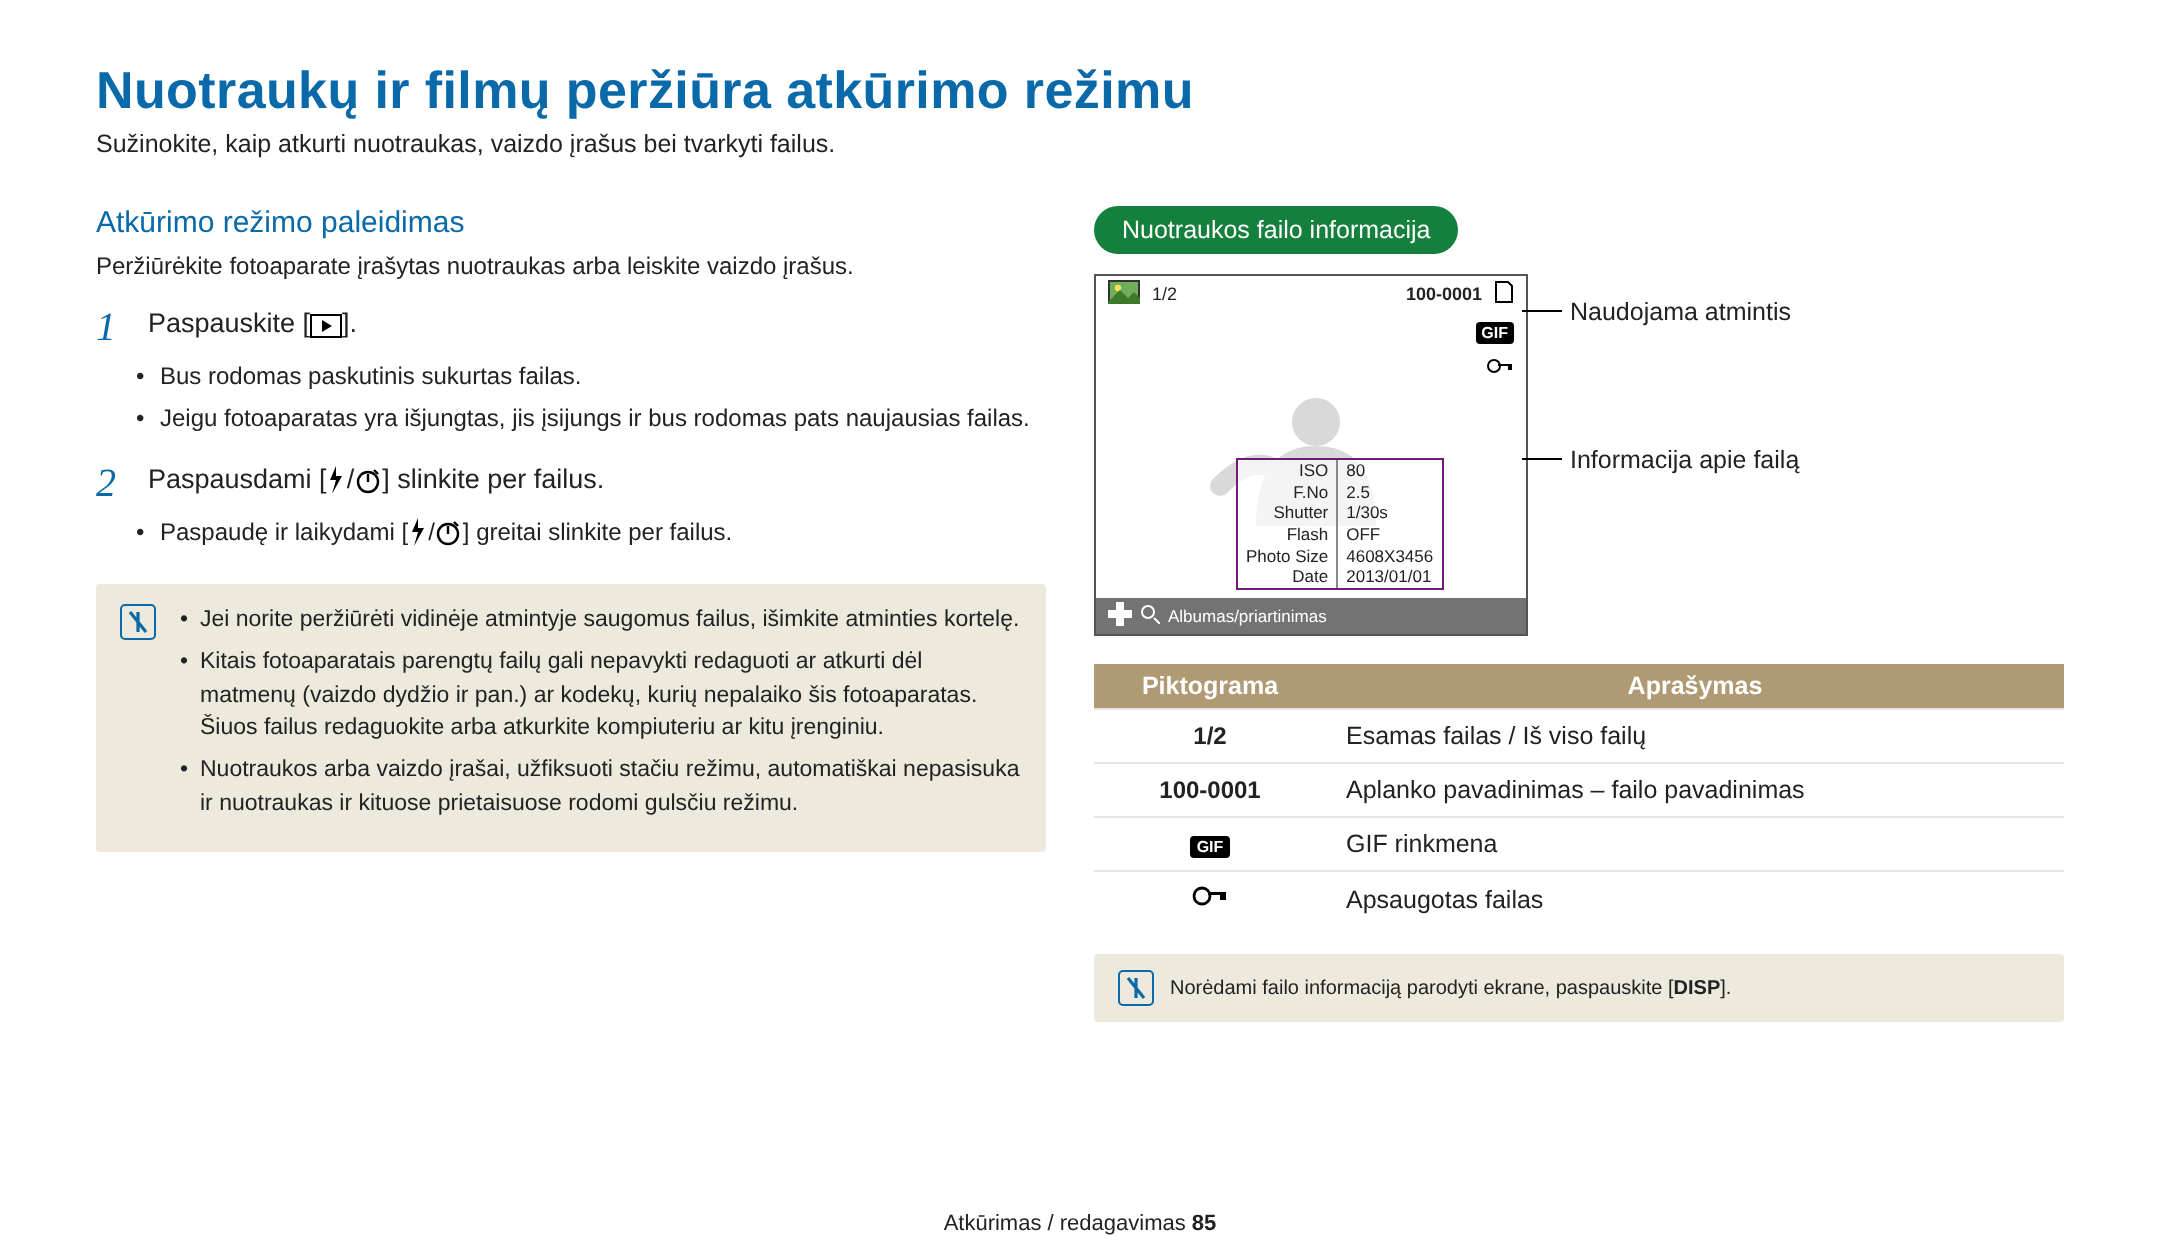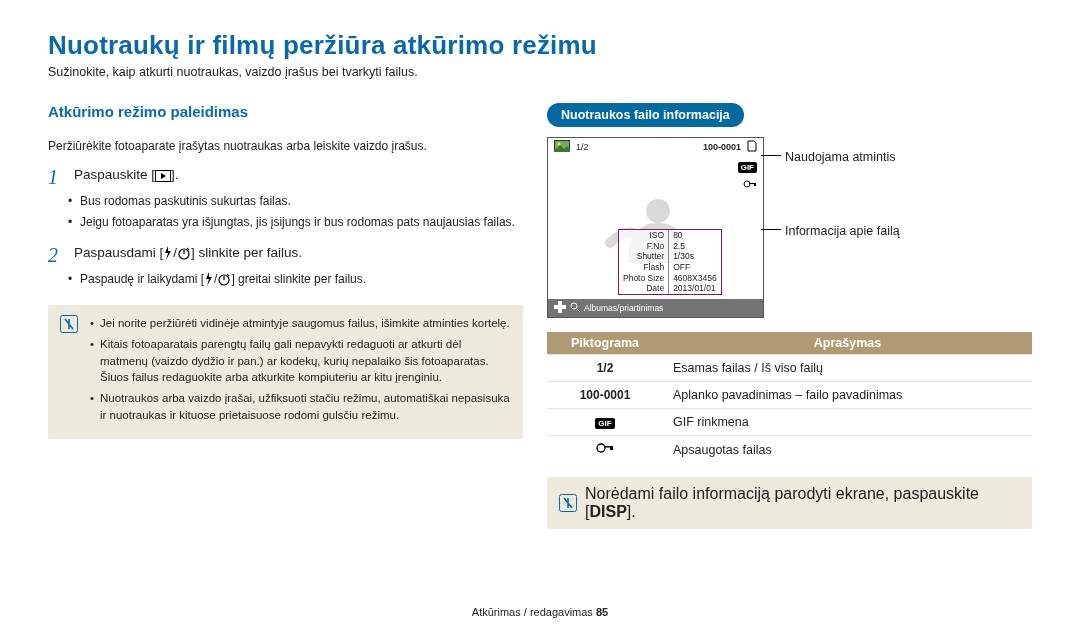--- a/index.html
+++ b/index.html
@@ -2,53 +2,53 @@
 <html><head>
 <meta charset="utf-8">
 <style>
   html,body{margin:0;padding:0;background:#fff;font-family:"Segoe UI",Arial,sans-serif;color:#222}
   .page{width:1080px;height:630px;box-sizing:border-box;padding:30px 48px 18px 48px;position:relative}
   .title{font-size:26px;font-weight:600;color:#0a6aa9;letter-spacing:.2px;margin-bottom:4px}
   .lead{font-size:12.5px;color:#222}
   .two-col{display:flex;gap:24px;margin-top:24px}
   .lcol{width:475px}
   .rcol{flex:1}
-  .sub{font-size:15px;font-weight:700;color:#0a6aa9;margin-bottom:19px}
+  .sub{font-size:15px;font-weight:400;color:#0a6aa9;margin-bottom:6px}
   .small{font-size:12px;color:#222}
   .step{display:flex;gap:10px;margin-top:14px}
   .n{font-family:Georgia,serif;font-style:italic;font-size:20px;color:#0a6aa9;line-height:1;width:16px}
   .st{font-size:13.5px;color:#222}
   .bullets{margin:6px 0 0 32px;padding:0}
   .bullets li{font-size:12px;color:#222;margin-bottom:4px;list-style:none;position:relative;line-height:1.4}
   .bullets li::before{content:"• ";position:absolute;left:-12px}
   .ibox{position:relative;width:18px;height:18px;margin-right:8px;flex:0 0 18px}
   .ibox svg{display:block}
   .tip{display:flex;background:#ede9dc;padding:10px 12px 12px 12px;margin-top:18px;border-radius:2px}
   .tip ul{margin:0;padding:0 0 0 4px;list-style:none}
   .tip li{font-size:11.5px;color:#222;line-height:1.45;margin-bottom:4px;position:relative;padding-left:10px}
   .tip li::before{content:"•";position:absolute;left:0}
-  .pill{display:inline-block;background:#0369a1;color:#fff;font-size:12.5px;font-weight:700;padding:5px 14px;border-radius:12px}
+  .pill{display:inline-block;background:#15803d;color:#fff;font-size:12.5px;font-weight:400;padding:5px 14px;border-radius:12px}
   .screen{width:215px;margin:10px 0 0 0;background:#fff;border:1px solid #555;position:relative}
   .sc-head{display:flex;align-items:center;gap:6px;padding:2px 6px;font-size:9px}
   .sc-head .sp{flex:1}
   .sc-body{height:106px;position:relative}
   .sc-meta{position:absolute;left:70px;top:36px;border:1px solid #701a75;font-size:8.5px;background:rgba(255,255,255,.7)}
   .sc-meta table{border-collapse:collapse}
   .sc-meta td{padding:0 4px;line-height:1.25}
   .sc-meta td:first-child{text-align:right;border-right:1px solid #888;color:#222}
   .sc-foot{background:#737373;color:#fff;font-size:8.5px;padding:2px 6px;display:flex;align-items:center;gap:4px}
   .legend{position:absolute}
   .legend .lab{font-size:12.5px;color:#222}
   .arrow{position:absolute;height:1px;background:#000}
   .tbl{width:100%;border-collapse:collapse;font-size:12.5px}
   .tbl th{background:#b09a74;color:#fff;text-align:center;font-weight:600;padding:4px 10px}
   .tbl td{padding:6px 10px;border-top:1px solid #e5e5e5;vertical-align:middle}
   .ic-cell{text-align:center;width:96px;font-weight:700;font-size:12px}
   .tiptip{display:flex;align-items:center;background:#ede9dc;padding:8px 12px;margin-top:14px;border-radius:2px}
-  .tiptip .t{font-size:16px}
+  .tiptip .t{font-size:10px}
   .foot{position:absolute;bottom:12px;left:0;right:0;text-align:center;font-size:11px;color:#222}
   .foot b{font-weight:700}
   .keyico{display:inline-flex;vertical-align:-3px}
   .gif-badge{display:inline-block;background:#000;color:#fff;font-size:8px;font-weight:700;padding:0 3px;border-radius:2px;line-height:11px}
 </style>
 </head>
 <body>
 
 <div class="page">
   <div class="title">Nuotraukų ir filmų peržiūra atkūrimo režimu</div>

